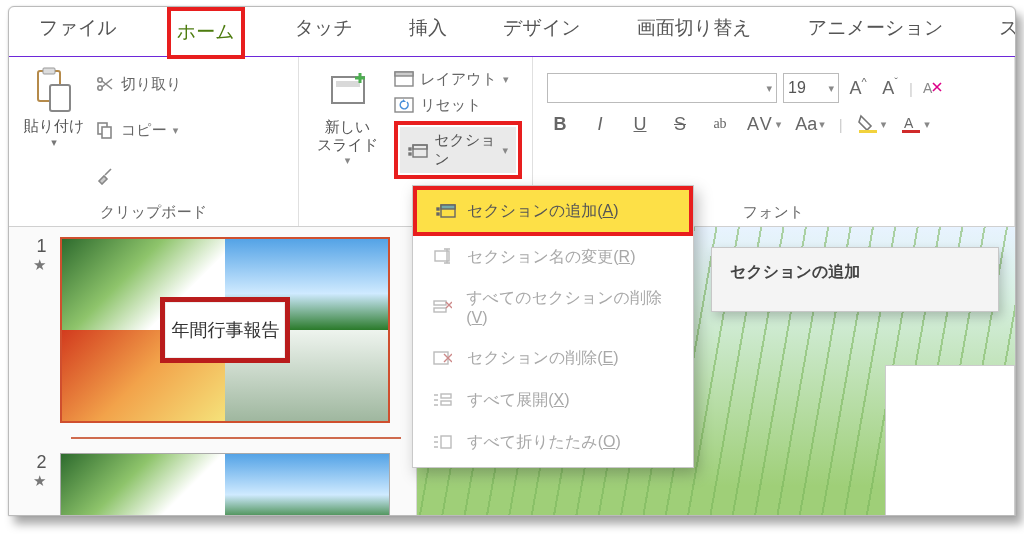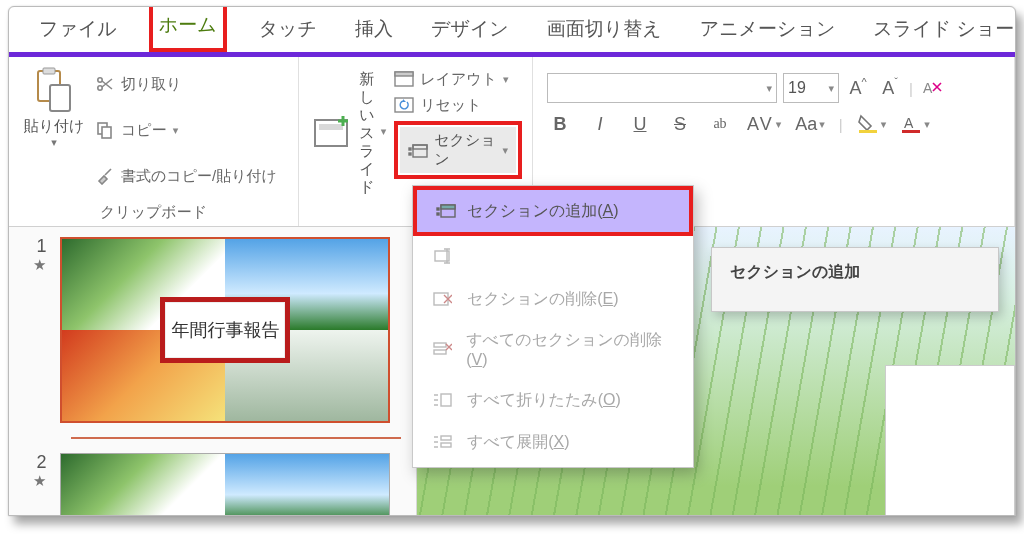--- a/index.html
+++ b/index.html
@@ -21,25 +21,25 @@
     border: 1px solid #bbb;
     box-shadow: 6px 8px 10px rgba(0,0,0,0.35), 0 0 2px rgba(0,0,0,0.15);
     border-top-left-radius: 6px;
     border-top-right-radius: 6px;
     overflow: hidden;
   }
 
   
   .tabs {
     display: flex;
-    align-items: flex-end;
+    align-items: flex-start;
     height: 50px;
     padding: 0 24px;
-    border-bottom: 5px solid #6d28d9;
-    gap: 26px;
+    border-bottom: 1px solid #6d28d9;
+    gap: 44px;
     font-size: 19px;
     color: #555;
   }
   .tab {
     padding: 8px 6px 10px 6px;
     cursor: pointer;
     white-space: nowrap;
   }
   .tab.active {
     color: #4d7c0f;
@@ -79,21 +79,21 @@
   .clip-left .chev { font-size: 11px; color: #777; }
   .clip-right {
     display: flex; flex-direction: column; justify-content: space-around;
     padding-left: 6px; gap: 4px;
   }
   .clip-right .row { display: flex; align-items: center; gap: 6px; color: #666; font-size: 15px; white-space: nowrap; }
   .mini-icon { width: 20px; height: 20px; display: inline-flex; align-items: center; justify-content: center; color: #888; }
 
   
   .slides-group .slides-left {
-    display: flex; flex-direction: row; align-items: center; width: 86px;
+    display: flex; flex-direction: column; align-items: center; width: 86px;
   }
   .slides-left .slide-icon { margin-top: 4px; }
   .slides-left .slide-label { text-align: center; font-size: 15px; color: #555; margin-top: 4px; line-height: 1.2; }
   .slides-right {
     display: flex; flex-direction: column; gap: 6px; padding-left: 8px; padding-top: 6px;
   }
   .slides-right .row { display: flex; align-items: center; gap: 6px; color: #666; font-size: 15px; }
   .section-btn {
     display: inline-flex; align-items: center; gap: 6px;
     background: #eaeaea;
@@ -186,21 +186,21 @@
     z-index: 20;
     padding-bottom: 4px;
   }
   .menu-item {
     display: flex; align-items: center; gap: 14px;
     padding: 10px 18px 10px 18px;
     font-size: 16px; color: #555;
   }
   .menu-item.disabled { color: #a8a8a8; }
   .menu-item .mi-icon { width: 22px; height: 22px; display: inline-flex; align-items: center; justify-content: center; color: inherit; }
-  .menu-item.highlighted { background: #c4b5fd; gap: 10px; }
+  .menu-item.highlighted { background: #fde047; gap: 10px; }
   .menu-highlight-wrap { border: 4px solid #e81e1e; }
   .underline-key { text-decoration: underline; }
 
   
   .tooltip {
     position: absolute;
     left: 702px; top: 240px;
     width: 288px;
     background: #f4f4f4;
     border: 1px solid #c7c7c7;
@@ -266,21 +266,20 @@
             <span>コピー</span>
             <span class="chev-down">▾</span>
           </div>
           <div class="row">
             <span class="mini-icon">
               <svg width="18" height="18" viewBox="0 0 18 18" stroke="#888" fill="none" stroke-width="1.6">
                 <path d="M3 14 L8 9 L11 12 L6 17 Z" fill="#ccc"></path>
                   <path d="M9 8 L15 2"></path>
               </svg>
             </span>
-            <span>書式のコピー/貼り付け</span>
           </div>
         </div>
       </div>
       <div class="group-title">クリップボード</div>
     </div>
 
     <div class="group slides-group" style="width:234px;">
       <div class="group-body">
         <div class="slides-left">
           <div class="slide-icon">
@@ -374,20 +373,21 @@
               </svg>
           </span>
           <span class="fbtn dd">
             <svg width="22" height="20" viewBox="0 0 22 20">
                 <text x="4" y="14" font-size="14" fill="#666">A</text>
                 <rect x="2" y="16" width="18" height="3" fill="#d02a2a"></rect>
               </svg>
           </span>
         </div>
       </div>
+      <div class="group-title">フォント</div>
     </div>
   </div>
 
   <div class="workspace">
     <div class="thumbs">
       <div class="thumb-row">
         <div class="thumb-num">
           <span>1</span><span class="star">★</span>
         </div>
         <div class="thumb active">
@@ -434,58 +434,59 @@
         <span><span>セクションの追加</span>(<span class="underline-key">A</span>)</span>
       </div>
     </div>
     <div class="menu-item disabled">
       <span class="mi-icon">
         <svg width="20" height="18" viewBox="0 0 20 18" stroke="#bbb" fill="none" stroke-width="1.4">
           <rect x="3" y="3" width="14" height="10"></rect>
             <path d="M15 1 L15 15 M12 1 L18 1 M12 15 L18 15"></path>
         </svg>
       </span>
-    </div>
-    <div class="menu-item disabled">
-      <span class="mi-icon">
-        <svg width="20" height="16" viewBox="0 0 20 16" stroke="#bbb" fill="none" stroke-width="1.4">
-          <rect x="2" y="2" width="14" height="12"></rect>
-            <path d="M12 4 L20 12 M20 4 L12 12" stroke="#c88"></path>
-        </svg>
-      </span>
-      <span><span>セクションの削除</span>(<span class="underline-key">E</span>)</span>
+      <span><span>セクション名の変更</span>(<span class="underline-key">R</span>)</span>
     </div>
     <div class="menu-item disabled">
       <span class="mi-icon">
         <svg width="20" height="18" viewBox="0 0 20 18" stroke="#bbb" fill="none" stroke-width="1.4">
           <rect x="2" y="2" width="12" height="4"></rect>
             <rect x="2" y="9" width="12" height="4"></rect>
             <path d="M14 3 L20 9 M20 3 L14 9" stroke="#c88"></path>
         </svg>
       </span>
       <span><span>すべてのセクションの削除</span>(<span class="underline-key">V</span>)</span>
     </div>
     <div class="menu-item disabled">
       <span class="mi-icon">
         <svg width="20" height="16" viewBox="0 0 20 16" stroke="#bbb" fill="none" stroke-width="1.4">
-          <path d="M2 3 L6 3 M2 8 L6 8 M2 13 L6 13"></path>
-            <rect x="9" y="2" width="10" height="12"></rect>
+          <rect x="2" y="2" width="14" height="12"></rect>
+            <path d="M12 4 L20 12 M20 4 L12 12" stroke="#c88"></path>
         </svg>
       </span>
-      <span><span>すべて折りたたみ</span>(<span class="underline-key">O</span>)</span>
+      <span><span>セクションの削除</span>(<span class="underline-key">E</span>)</span>
     </div>
     <div class="menu-item disabled">
       <span class="mi-icon">
         <svg width="20" height="16" viewBox="0 0 20 16" stroke="#bbb" fill="none" stroke-width="1.4">
           <path d="M2 3 L6 3 M2 8 L6 8 M2 13 L6 13"></path>
             <rect x="9" y="2" width="10" height="4"></rect>
             <rect x="9" y="9" width="10" height="4"></rect>
         </svg>
       </span>
       <span><span>すべて展開</span>(<span class="underline-key">X</span>)</span>
     </div>
+    <div class="menu-item disabled">
+      <span class="mi-icon">
+        <svg width="20" height="16" viewBox="0 0 20 16" stroke="#bbb" fill="none" stroke-width="1.4">
+          <path d="M2 3 L6 3 M2 8 L6 8 M2 13 L6 13"></path>
+            <rect x="9" y="2" width="10" height="12"></rect>
+        </svg>
+      </span>
+      <span><span>すべて折りたたみ</span>(<span class="underline-key">O</span>)</span>
+    </div>
   </div>
 
   <div class="tooltip">
     <div class="tt-title">セクションの追加</div>
   </div>
 
 </div>
 
 </body></html>

